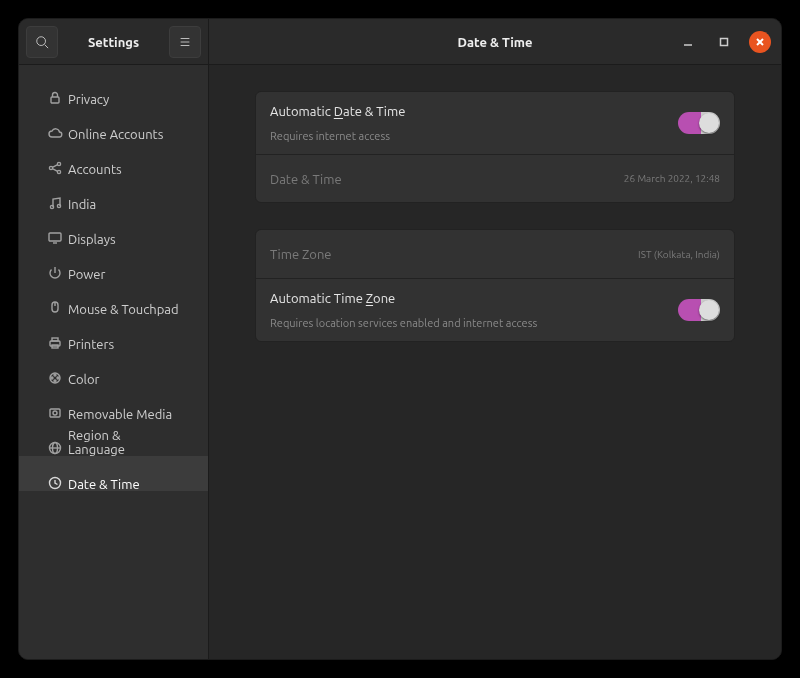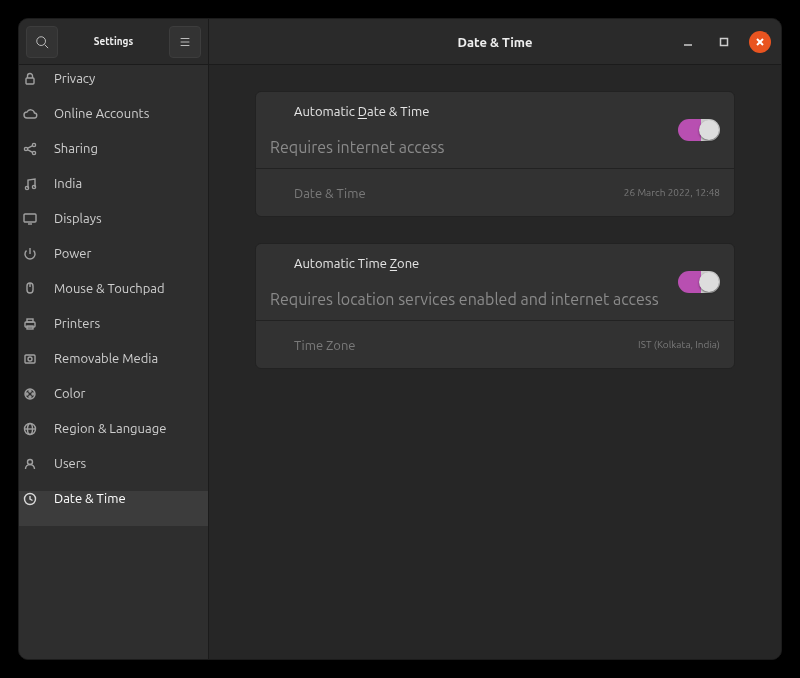--- a/index.html
+++ b/index.html
@@ -10,50 +10,50 @@
     border: 1px solid #1c1c1c;
   }
   .titlebar { height: 46px; display: flex; align-items: stretch; border-bottom: 1px solid #1b1b1b; }
   .tb-left { width: 190px; display: flex; align-items: center; background: #2a2a2a; border-right: 1px solid #1b1b1b; }
   .tb-right { flex: 1; display: flex; align-items: center; background: #2a2a2a; position: relative; }
   .icon-btn {
     width: 32px; height: 32px; margin: 7px 0 7px 7px; display: flex; align-items: center; justify-content: center;
     border-radius: 4px; border: 1px solid #3d3d3d; background: #333; color: #cfcfcf; cursor: pointer;
   }
   .icon-btn svg { width: 14px; height: 14px; stroke: #cfcfcf; fill: none; }
-  .tb-title { flex: 1; text-align: center; color: #eeeeee; font-size: 10px; font-weight: 600; }
+  .tb-title { flex: 1; text-align: center; color: #eeeeee; font-size: 13px; font-weight: 600; }
   .hamburger-btn { margin-left: auto; margin-right: 7px; }
   .page-title { position: absolute; left: 0; right: 0; text-align: center; color: #eee; font-size: 13px; font-weight: 600; pointer-events: none; }
   .window-controls { margin-left: auto; display: flex; align-items: center; gap: 14px; padding-right: 10px; z-index: 1; }
   .wc-btn { width: 22px; height: 22px; border-radius: 50%; display: flex; align-items: center; justify-content: center; cursor: pointer; color:#eee; }
   .wc-min, .wc-max { background: transparent; }
   .wc-min svg, .wc-max svg { width: 10px; height: 10px; stroke:#ccc; fill:none; stroke-width:1.5; }
   .wc-close { background: #e95420; }
   .wc-close svg { width: 10px; height: 10px; stroke:#fff; fill:none; stroke-width:2; }
 
   .body { flex: 1; display: flex; min-height: 0; }
   .sidebar { width: 190px; background: #2e2e2e; border-right: 1px solid #1b1b1b; overflow-y: auto; padding: 6px 0; }
-  .sb-item { height: 35px; display: flex; align-items: flex-start; gap: 16px; padding: 0 3px; color: #cfcfcf; font-size: 13px; cursor: pointer; }
+  .sb-item { height: 35px; display: flex; align-items: flex-end; gap: 5px; padding: 0 28px; color: #cfcfcf; font-size: 13px; cursor: pointer; }
   .sb-item.active { background: #3c3c3c; color: #fff; }
   .sb-item .sb-icon { width: 16px; height: 16px; display: flex; align-items: center; justify-content: center; opacity: .8; }
   .sb-item .sb-icon svg { width: 16px; height: 16px; stroke: #bdbdbd; fill: none; stroke-width: 1.4; }
   .sb-item.active .sb-icon svg { stroke: #fff; }
   .sb-item .sb-label { flex: 1; }
   .sb-item .chevron { opacity: .6; }
 
   .content { flex: 1; background: #262626; padding: 26px 46px; overflow-y: auto; }
   .card {
     background: #323232; border: 1px solid #222; border-radius: 6px; margin-bottom: 26px;
   }
   .row { display: flex; align-items: center; padding: 12px 14px; min-height: 48px; }
   .row + .row { border-top: 1px solid #222; }
   .row .left { flex: 1; min-width: 0; }
-  .row .title { color: #e6e6e6; font-size: 13px; margin-left: 24px; }
+  .row .title { color: #e6e6e6; font-size: 13px; }
   .row .title .ul { text-decoration: underline; text-underline-offset: 2px; }
-  .row .subtitle { color: #8a8a8a; font-size: 16px; margin-top: 20px; }
+  .row .subtitle { color: #8a8a8a; font-size: 11px; margin-top: 12px; }
   .row .value { color: #9c9c9c; font-size: 10px; }
   .row.disabled .title, .row.disabled .value { color: #7a7a7a; }
 
   .toggle { width: 42px; height: 22px; border-radius: 11px; position: relative; cursor: pointer; background: #555; }
   .toggle.on { background: linear-gradient(to right, #b84fb1 0%, #b84fb1 55%, #ccc 55%, #ccc 100%); }
   .toggle .knob { position: absolute; top: 1px; width: 20px; height: 20px; border-radius: 50%; background: #ddd; box-shadow: 0 1px 2px rgba(0,0,0,.5); }
   .toggle.on .knob { right: 1px; }
 
   .combo {
     display: flex; align-items: center; gap: 8px; padding: 5px 10px; border-radius: 4px;
@@ -132,21 +132,21 @@
         <div class="sb-item">
           <span class="sb-icon">
             <svg viewBox="0 0 16 16">
               <circle cx="4" cy="8" r="1.6"></circle>
               <circle cx="12" cy="4" r="1.6"></circle>
               <circle cx="12" cy="12" r="1.6"></circle>
               <line x1="5.4" y1="7.3" x2="10.6" y2="4.7"></line>
               <line x1="5.4" y1="8.7" x2="10.6" y2="11.3"></line>
             </svg>
           </span>
-          <span class="sb-label">Sharing</span>
+          <span class="sb-label">Accounts</span>
         </div>
         <div class="sb-item">
           <span class="sb-icon">
             <svg viewBox="0 0 16 16">
               <path d="M6 12V4l7-1v8"></path>
               <circle cx="5" cy="12" r="1.6"></circle>
               <circle cx="12" cy="11" r="1.6"></circle>
             </svg>
           </span>
           <span class="sb-label">India</span>
@@ -180,60 +180,51 @@
         </div>
         <div class="sb-item">
           <span class="sb-icon">
             <svg viewBox="0 0 16 16">
               <rect x="3" y="6" width="10" height="5" rx="1"></rect>
               <rect x="5" y="3" width="6" height="3"></rect>
               <rect x="5" y="10" width="6" height="3"></rect>
             </svg>
           </span>
           <span class="sb-label">Printers</span>
-        </div>
-        <div class="sb-item">
-          <span class="sb-icon">
-            <svg viewBox="0 0 16 16">
-              <rect x="3" y="4" width="10" height="8" rx="1"></rect>
-              <circle cx="8" cy="8" r="2"></circle>
-            </svg>
-          </span>
-          <span class="sb-label">Removable Media</span>
         </div>
         <div class="sb-item">
           <span class="sb-icon">
             <svg viewBox="0 0 16 16">
               <circle cx="8" cy="8" r="5"></circle>
               <circle cx="8" cy="5" r="1"></circle>
               <circle cx="11" cy="8" r="1"></circle>
               <circle cx="8" cy="11" r="1"></circle>
               <circle cx="5" cy="8" r="1"></circle>
             </svg>
           </span>
           <span class="sb-label">Color</span>
         </div>
         <div class="sb-item">
           <span class="sb-icon">
             <svg viewBox="0 0 16 16">
+              <rect x="3" y="4" width="10" height="8" rx="1"></rect>
+              <circle cx="8" cy="8" r="2"></circle>
+            </svg>
+          </span>
+          <span class="sb-label">Removable Media</span>
+        </div>
+        <div class="sb-item">
+          <span class="sb-icon">
+            <svg viewBox="0 0 16 16">
               <circle cx="8" cy="8" r="5.5"></circle>
               <ellipse cx="8" cy="8" rx="2.5" ry="5.5"></ellipse>
               <line x1="2.5" y1="8" x2="13.5" y2="8"></line>
             </svg>
           </span>
           <span class="sb-label">Region &amp; Language</span>
-        </div>
-        <div class="sb-item">
-          <span class="sb-icon">
-            <svg viewBox="0 0 16 16">
-              <circle cx="8" cy="6" r="2.5"></circle>
-              <path d="M3.5 13a4.5 4.5 0 019 0"></path>
-            </svg>
-          </span>
-          <span class="sb-label">Users</span>
         </div>
         <div class="sb-item active">
           <span class="sb-icon">
             <svg viewBox="0 0 16 16">
               <circle cx="8" cy="8" r="5.5"></circle>
               <polyline points="8,5 8,8 10.5,9.5"></polyline>
             </svg>
           </span>
           <span class="sb-label">Date &amp; Time</span>
         </div>
@@ -253,33 +244,33 @@
         </div>
         <div class="row disabled">
           <div class="left">
               <div class="title">Date &amp; Time</div>
             </div>
           <div class="value">26 March 2022, 12:48</div>
         </div>
       </div>
 
       <div class="card">
+        <div class="row disabled">
+          <div class="left">
+              <div class="title">Time Zone</div>
+            </div>
+          <div class="value">IST (Kolkata, India)</div>
+        </div>
         <div class="row">
           <div class="left">
             <div class="title"><span>Automatic Time </span><span class="ul">Z</span><span>one</span></div>
             <div class="subtitle">Requires location services enabled and internet access</div>
           </div>
           <div class="toggle on">
               <div class="knob"></div>
             </div>
         </div>
-        <div class="row disabled">
-          <div class="left">
-              <div class="title">Time Zone</div>
-            </div>
-          <div class="value">IST (Kolkata, India)</div>
-        </div>
       </div>
 
 
     </div>
   </div>
 </div>
 
 </body></html>

